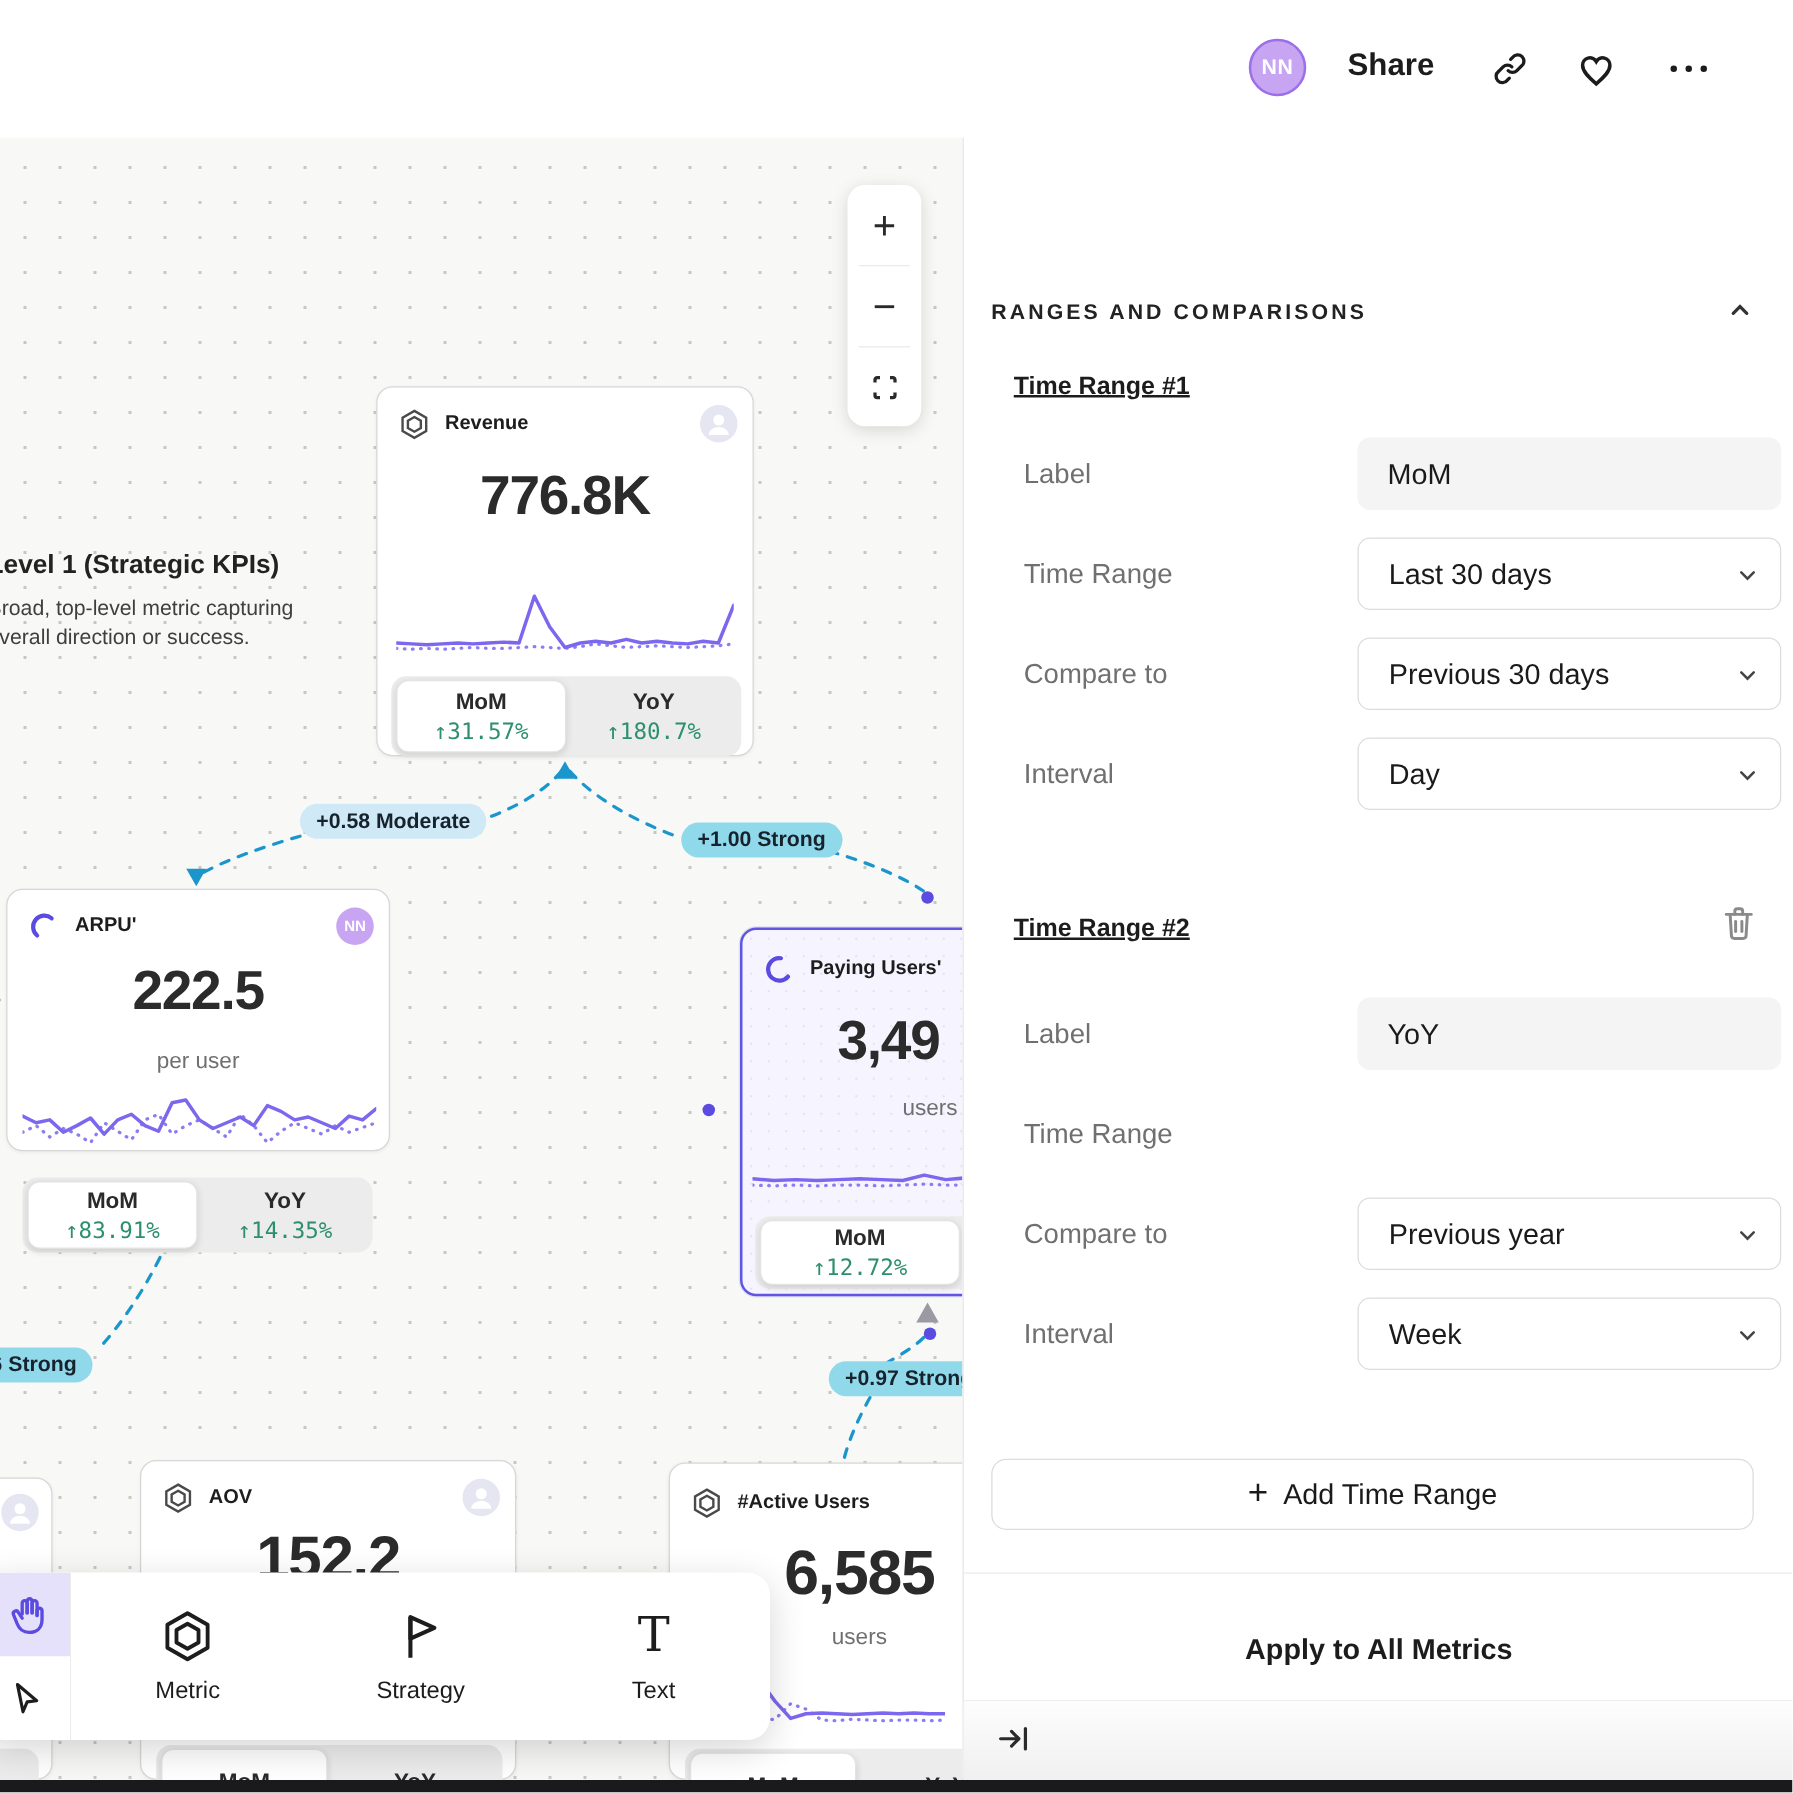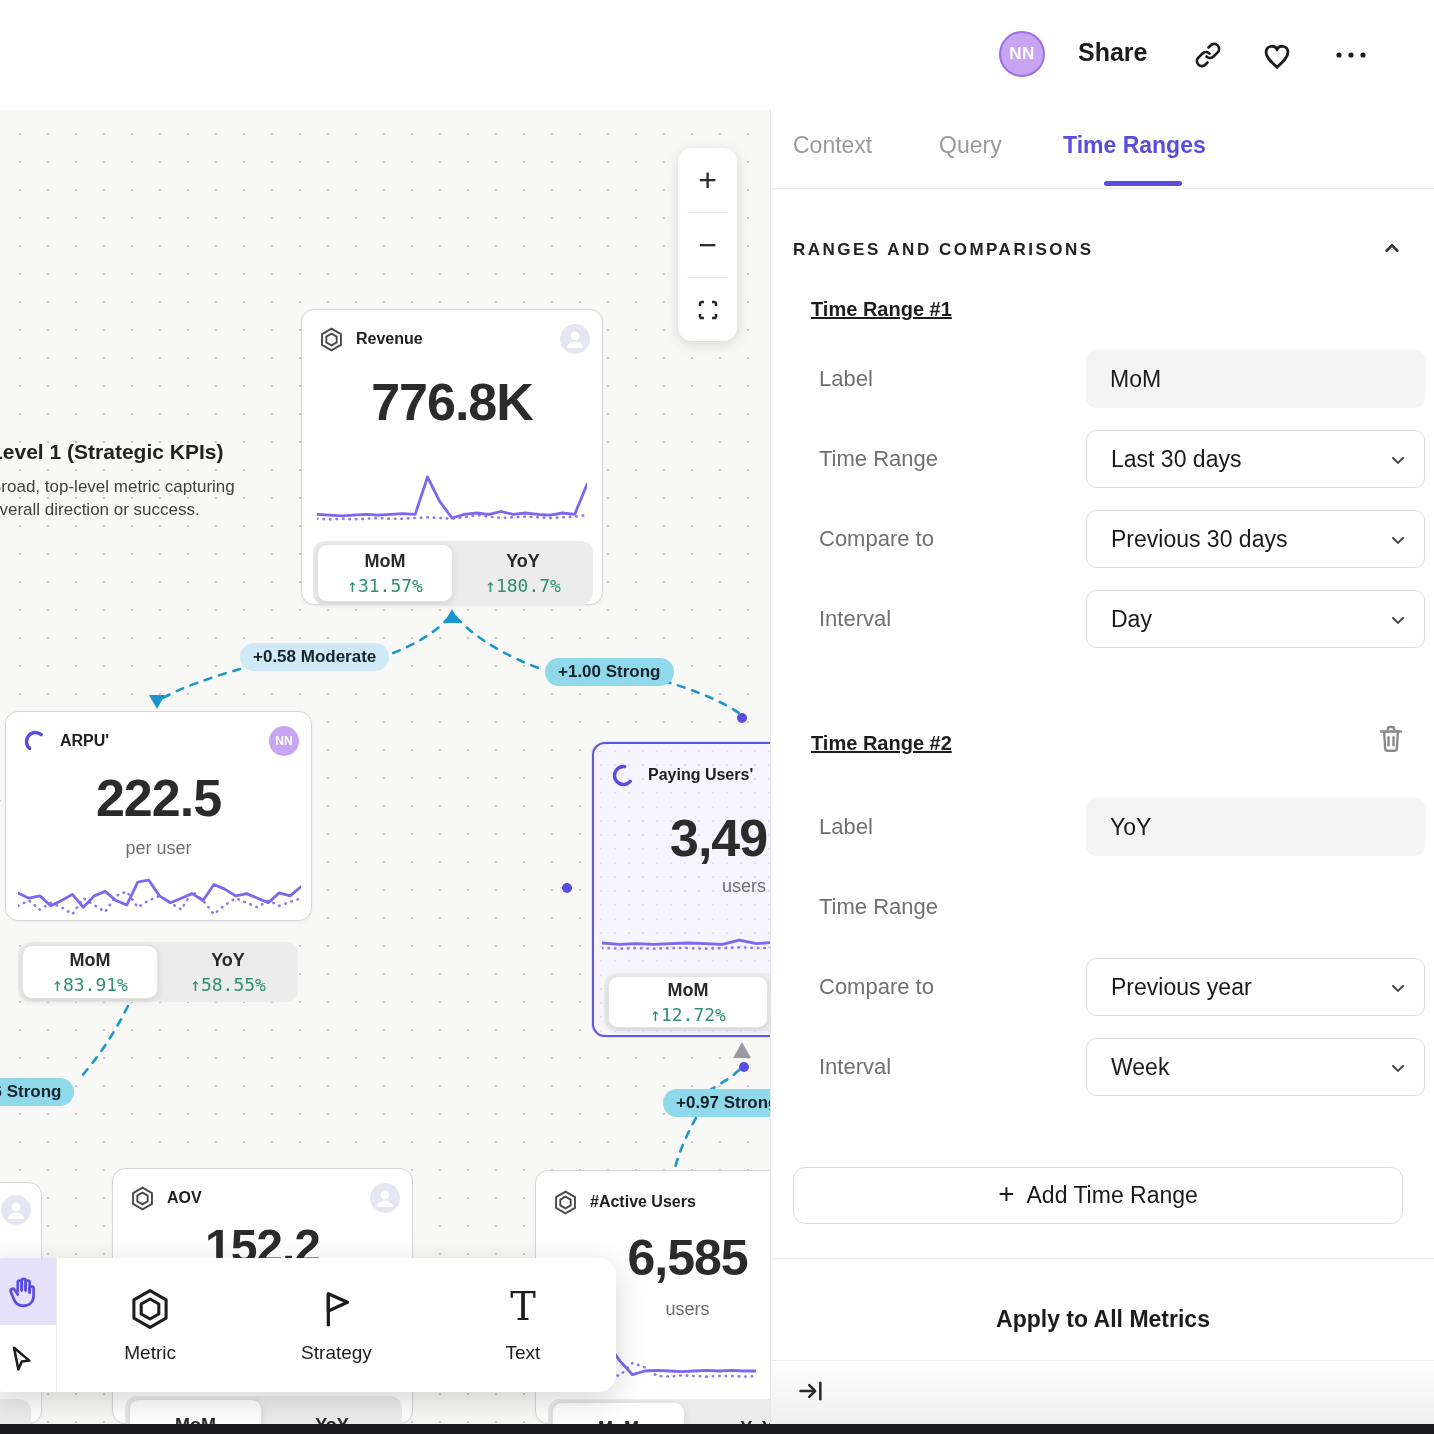--- a/index.html
+++ b/index.html
@@ -31,21 +31,21 @@
   .card { position:absolute; background:#fff; border:1.5px solid #d7d7d7; border-radius:13px;
           box-shadow:0 1px 3px rgba(0,0,0,.05); z-index:10; }
   .card.selected { border:2px solid #6156e2; background:#f6f4fe;
           background-image:radial-gradient(rgba(108,92,228,.14) 1px, transparent 1px);
           background-size:14px 14px; box-shadow:0 0 0 1px rgba(97,86,226,.15); }
   .card-head { position:absolute; left:16px; top:14px; right:12px; height:30px; display:flex; align-items:center; }
   .card-head .ttl { margin-left:11px; font-size:16px; font-weight:700; color:#1d1d1d; }
   .card-avatar { position:absolute; right:0; top:0; width:30px; height:30px; border-radius:50%; background:#e6e6f2; }
   .card-avatar.purple { background:#c8a5f2; color:#fff; font-size:12px; font-weight:700;
           display:flex; align-items:center; justify-content:center; }
-  .metric-value { position:absolute; left:0; width:100%; text-align:center; font-size:52px; font-weight:700;
+  .metric-value { position:absolute; left:0; width:100%; text-align:center; font-size:44px; font-weight:700;
           color:#2b2b2b; letter-spacing:-1px; }
   .metric-unit { position:absolute; left:0; width:100%; text-align:center; font-size:18px; color:#6f6f6f; }
   .spark { position:absolute; }
   .toggle { position:absolute; background:#ececec; border-radius:12px; }
   .toggle .half { position:absolute; top:0; height:100%; display:flex; flex-direction:column;
           align-items:center; justify-content:center; }
   .toggle .half.on { background:#fff; border:1px solid #e3e3e3; border-radius:10px;
           box-shadow:0 2px 6px rgba(0,0,0,.12); }
   .tg-label { font-size:18px; font-weight:700; color:#2a2a2a; }
   .tg-change { margin-top:3px; font-size:18px; color:#2d8f6f; font-family:"DejaVu Sans Mono", monospace; }
@@ -195,21 +195,21 @@
           <polyline points="0.0,41.8 10.9,36.5 21.8,45.6 32.7,38.8 43.5,43.3 54.4,50.2 65.3,34.2 76.2,41.0 87.1,47.9 98.0,31.9 108.8,27.4 119.7,43.3 130.6,36.5 141.5,31.9 152.4,38.8 163.3,45.6 174.2,27.4 185.0,36.5 195.9,50.2 206.8,41.0 217.7,34.2 228.6,38.8 239.5,43.3 250.3,36.5 261.2,41.8 272.1,38.0 283.0,34.2" fill="none" stroke="#8b7cf2" stroke-width="2.6" stroke-dasharray="0.5 6" stroke-linecap="round"></polyline>
           <polyline points="0.0,28.9 10.9,34.2 21.8,31.9 32.7,41.8 43.5,36.5 54.4,30.4 65.3,43.3 76.2,31.9 87.1,27.4 98.0,36.5 108.8,41.0 119.7,18.2 130.6,16.0 141.5,31.9 152.4,38.8 163.3,34.2 174.2,29.6 185.0,36.5 195.9,20.5 206.8,25.1 217.7,31.9 228.6,29.6 239.5,34.2 250.3,38.8 261.2,28.9 272.1,31.9 283.0,22.8" fill="none" stroke="#7b68ee" stroke-width="2.8" stroke-linejoin="round" stroke-linecap="round"></polyline>
         </svg>
       <div class="toggle" style="left:12px; top:230px; width:280px; height:60px;">
         <div class="half on" style="left:4px; top:3px; width:136px; height:54px;">
           <span class="tg-label">MoM</span>
           <span class="tg-change">↑83.91%</span>
         </div>
         <div class="half" style="left:140px; width:140px;">
           <span class="tg-label">YoY</span>
-          <span class="tg-change">↑58.55%</span>
+          <span class="tg-change">↑14.35%</span>
         </div>
       </div>
     </div>
 
     <div class="card selected" style="left:592px; top:632px; width:305px; height:295px;">
       <div class="card-head" style="top:16px;">
         <svg class="icon" width="27" height="27" viewBox="0 0 24 24" fill="none">
           <circle cx="12" cy="12" r="8" stroke="#5b4be0" stroke-width="3" stroke-linecap="round" stroke-dasharray="33 50" transform="rotate(40 12 12)"></circle>
         </svg>
         <span class="ttl">Paying Users'</span>
@@ -360,26 +360,20 @@
     <div class="hicon" style="left:1334px; top:47px;">
       <svg class="icon" width="34" height="16" viewBox="0 0 34 16">
         <circle cx="5" cy="8" r="2.6" fill="#1c1c1c"></circle>
           <circle cx="17" cy="8" r="2.6" fill="#1c1c1c"></circle>
           <circle cx="29" cy="8" r="2.6" fill="#1c1c1c"></circle>
       </svg>
     </div>
   </div>
 
   <div class="panel">
-    <div class="tabs">
-      <span class="tab" style="left:22px;">Context</span>
-      <span class="tab" style="left:168px;">Query</span>
-      <span class="tab active" style="left:292px;">Time Ranges</span>
-      <div class="tab-underline"></div>
-    </div>
 
     <div class="section-head">RANGES AND COMPARISONS</div>
     <div class="section-chevron">
       <svg class="icon" width="26" height="26" viewBox="0 0 24 24" fill="none" stroke="#333" stroke-width="2.4" stroke-linecap="round">
         <polyline points="7,14.5 12,9.5 17,14.5"></polyline>
       </svg>
     </div>
 
     <div class="range-title" style="top:188px;">Time Range #1</div>
 

